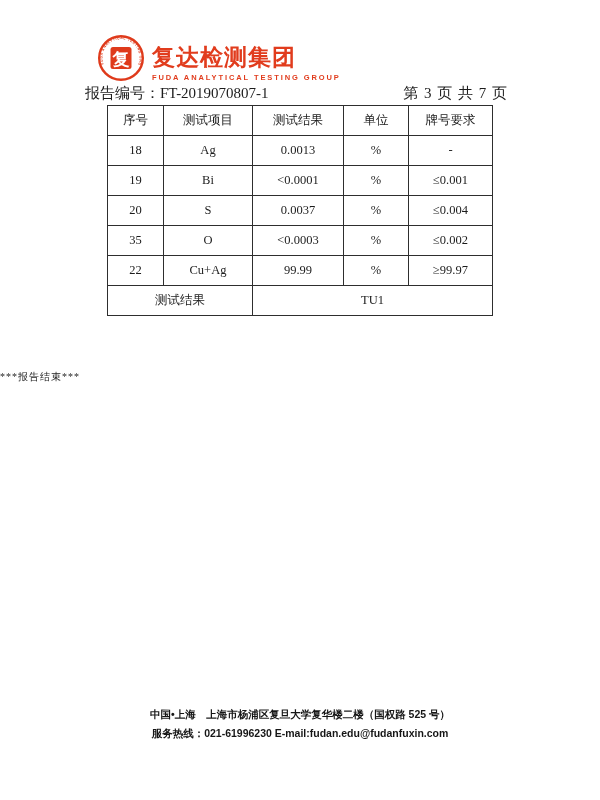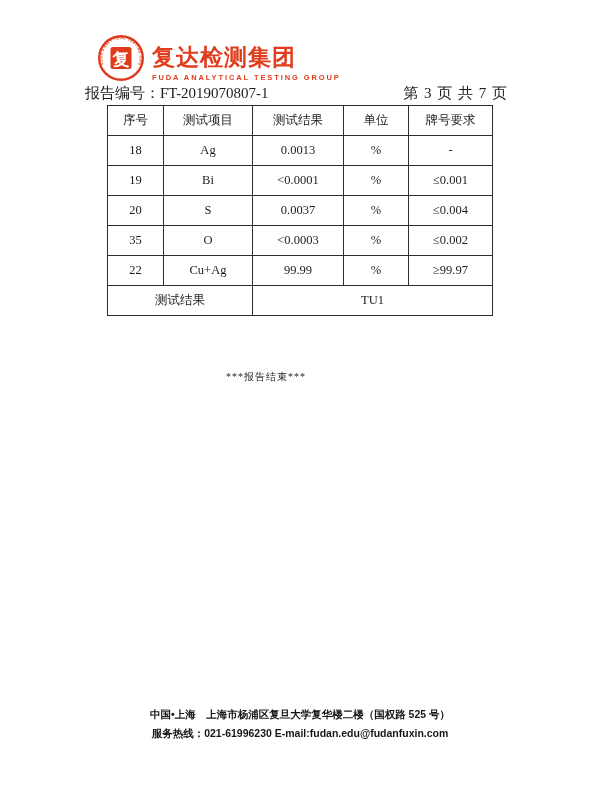--- a/index.html
+++ b/index.html
@@ -78,21 +78,21 @@
   .col-result { width: 91px; }
   .col-unit   { width: 65px; }
   .col-req    { width: 84px; }
 
   
   .end-marker {
     position: absolute;
     top: 370px;
     left: 0;
     width: 532px;
-    text-align: center;
+    text-align: left;
     font-size: 10px;
     letter-spacing: 1px;
   }
 
   
   .footer {
     position: absolute;
     top: 705px;
     left: 0;
     width: 600px;

